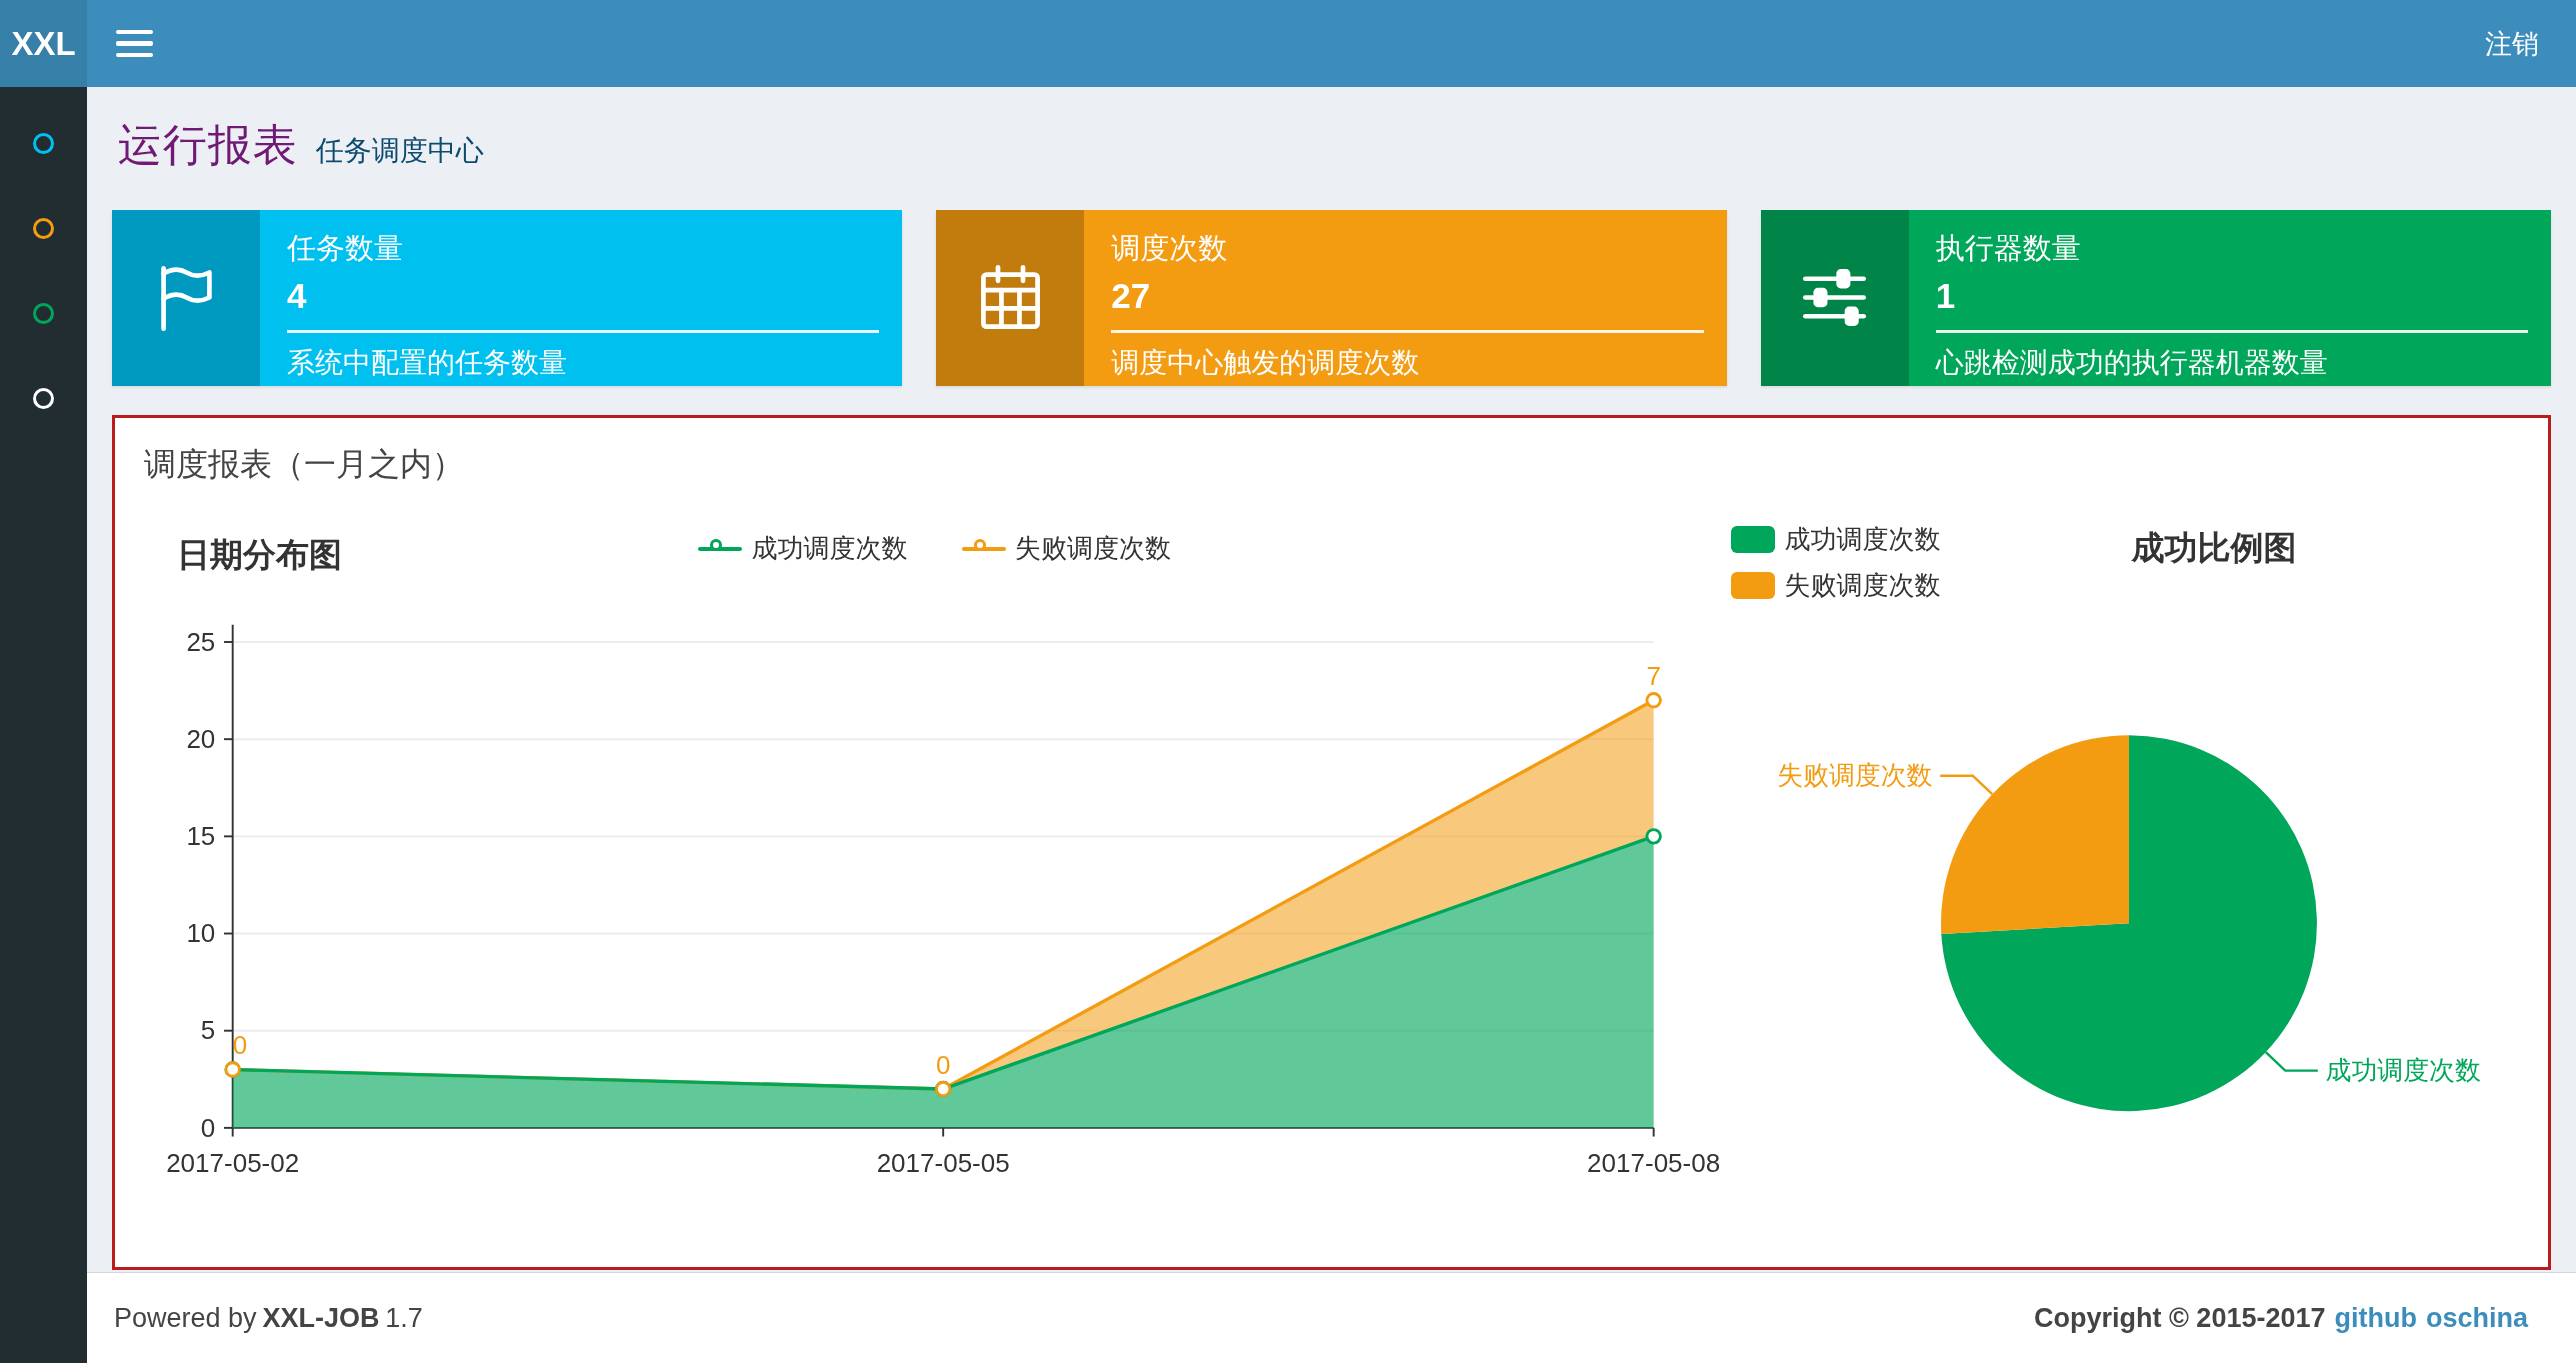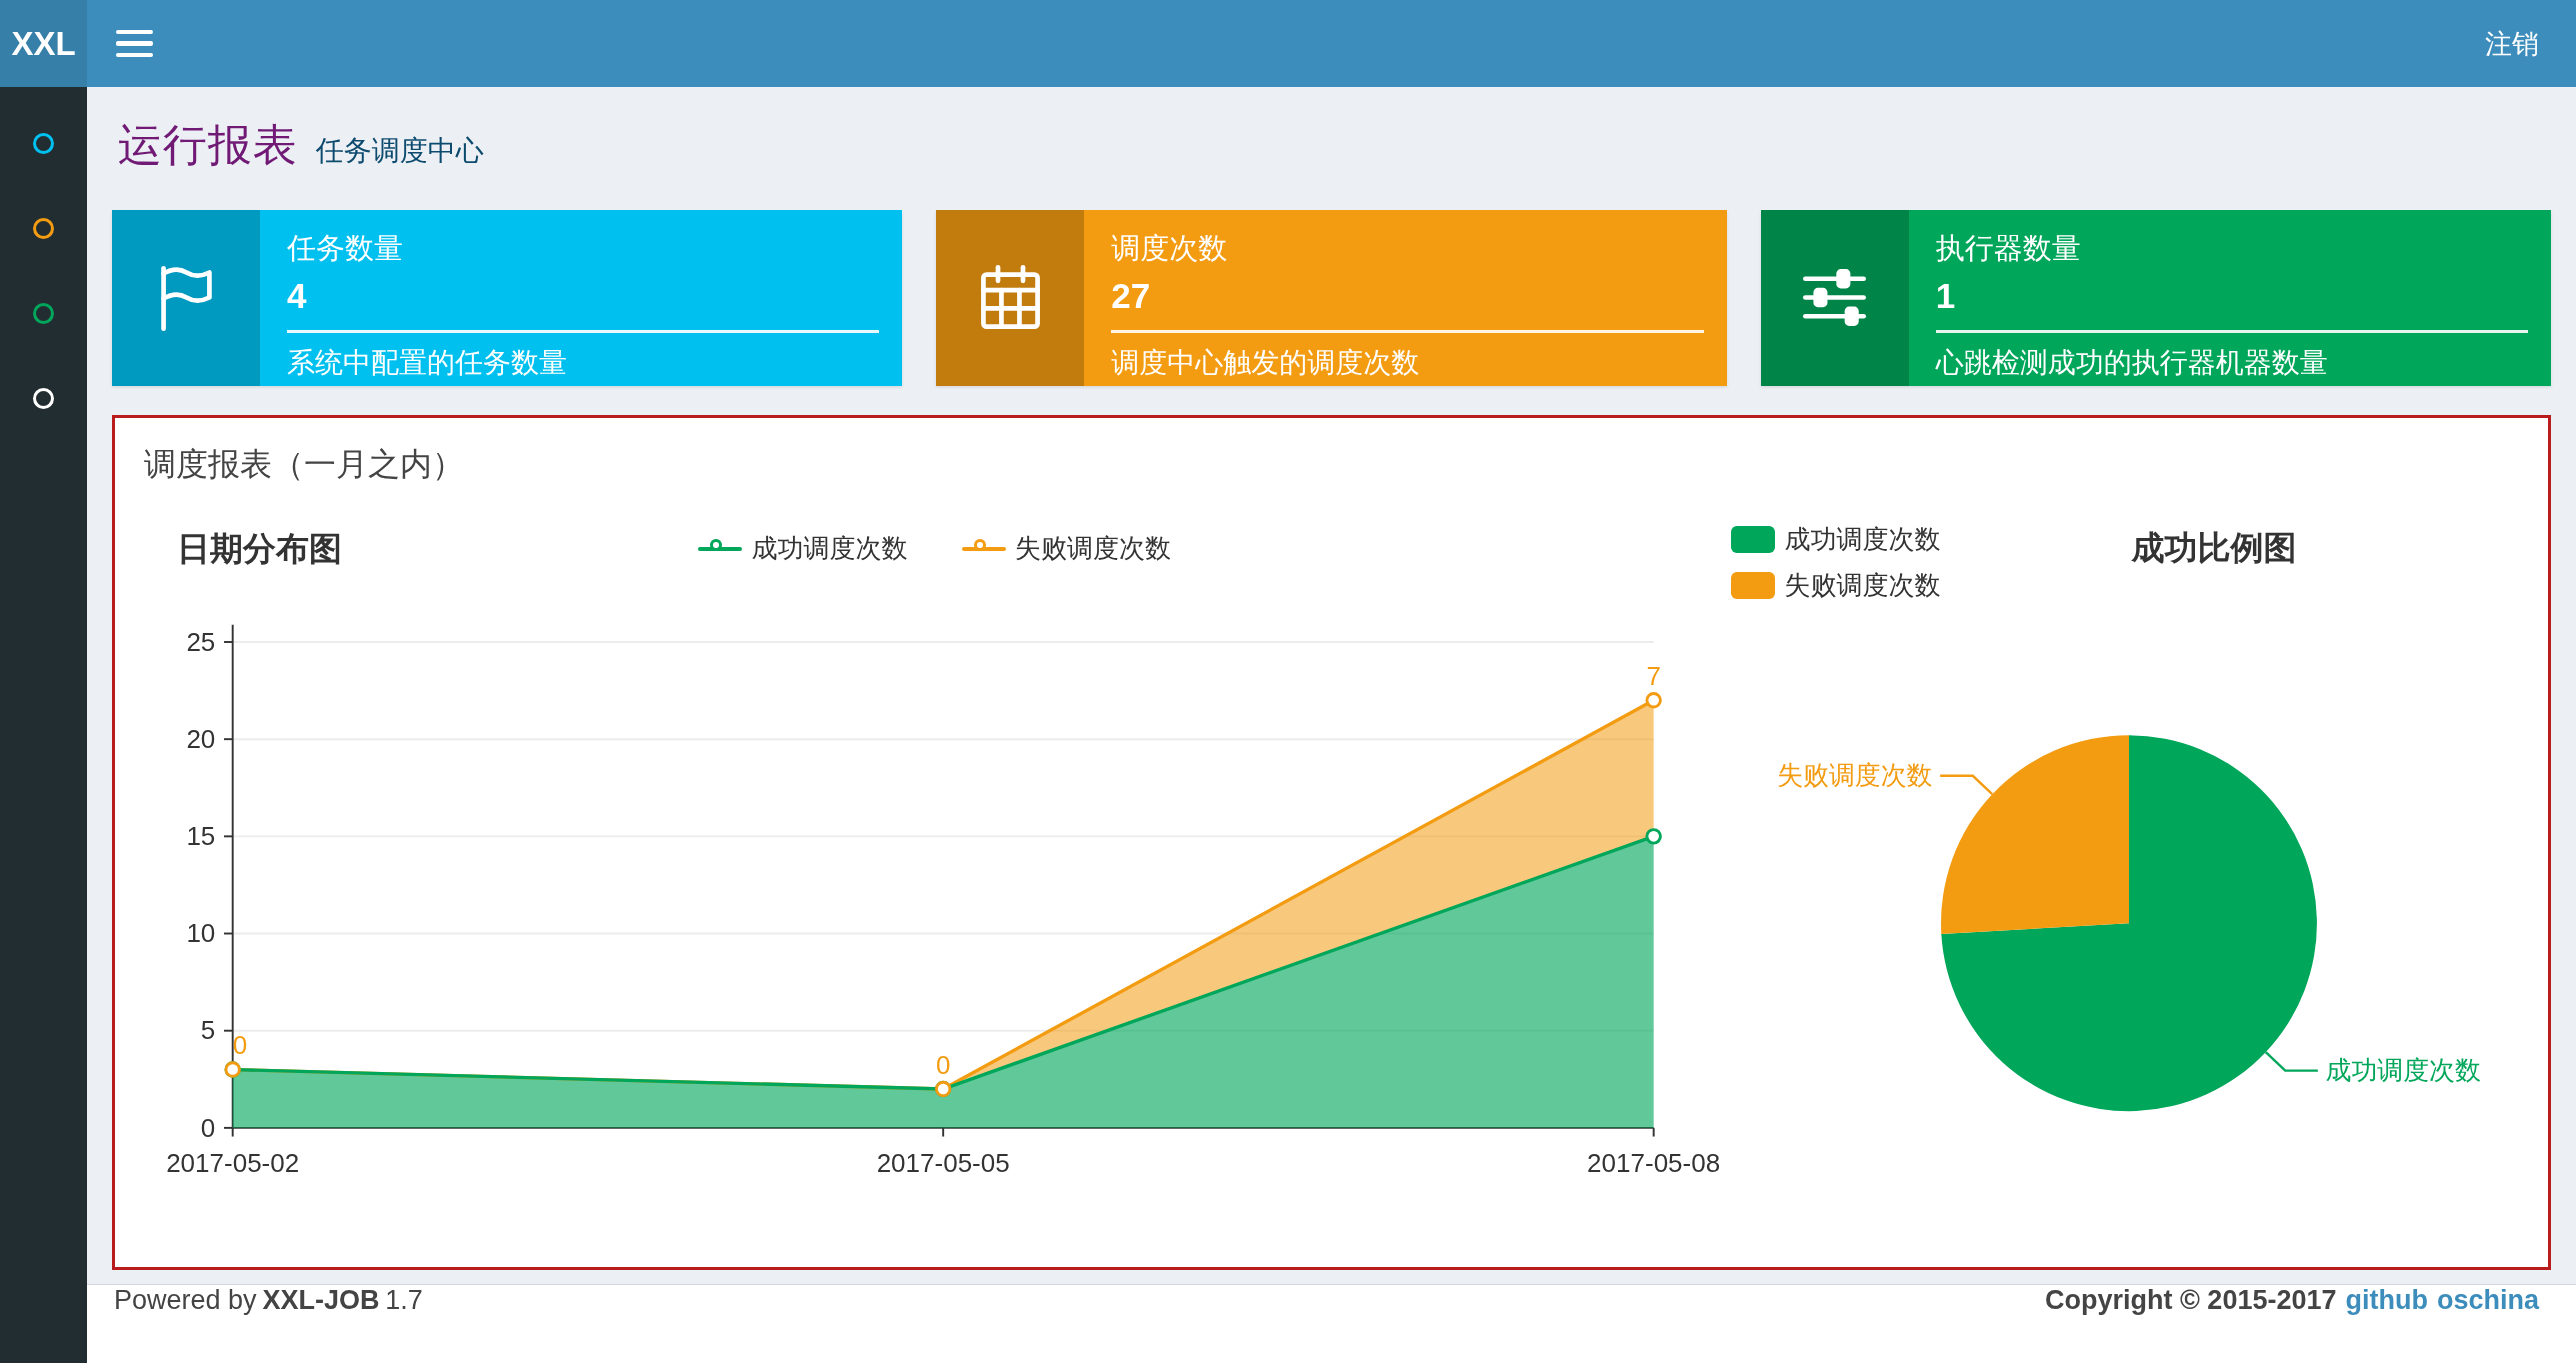--- a/index.html
+++ b/index.html
@@ -35,42 +35,42 @@
   .info-value{font-size:35px;font-weight:bold;margin-top:7.7px}
   .info-line{height:2.9px;background:rgba(255,255,255,0.9);margin:13.5px 0 11.6px}
   .info-desc{font-size:28px}
 
   
   .panel{margin-top:29px;background:#fff;border:3px solid #b91c1c;padding:25px 29px 29px}
   .panel-title{font-size:32px;color:#444;font-weight:500}
   .charts{display:flex;margin-top:33px}
   .line-block{width:1581px;flex:none}
   .chart-head{position:relative;height:62px}
-  .chart-head h2{position:absolute;left:33px;top:7px;font-size:33px;font-weight:bold;color:#333}
+  .chart-head h2{position:absolute;left:33px;top:13px;font-size:33px;font-weight:bold;color:#333}
   .line-legend{display:flex;justify-content:center;gap:54px;padding-top:11.6px}
   .legend-item{display:flex;align-items:center;gap:9.6px;cursor:pointer;font-size:26px;color:#333}
   .lmark{position:relative;width:44px;height:21px;flex:none}
   .lline{position:absolute;left:0;right:0;top:8.7px;height:3.9px;border-radius:1.9px;background:#999}
   .lcircle{position:absolute;left:12.5px;top:1px;width:11.6px;height:11.6px;border:3.9px solid #999;border-radius:50%;background:#fff}
   .pswatch{width:44px;height:27px;border-radius:5.8px;background:#999;flex:none}
 
   .pie-block{flex:1;padding-left:5.8px}
   .pie-head{display:flex;align-items:flex-start;min-height:85px}
   .pie-legend{display:flex;flex-direction:column;gap:11.6px;padding-top:1.9px}
   .pie-head h2{flex:1;text-align:center;font-size:33px;font-weight:bold;color:#333;margin-top:5.8px;padding-right:39px}
 
   #line-chart{display:block;width:1581px;height:656px}
   #pie-chart{display:block;width:796px;height:598px}
   svg text{font-family:"Liberation Sans","DejaVu Sans",sans-serif}
   .tick{font-size:27px;fill:#333}
   .plabel{font-size:27px}
   .pie-label{font-size:27px}
 
   
-  .footer{height:79px;background:#fff;border-top:1.9px solid #d2d6de;display:flex;padding:0 37px 0 27px;font-size:27px;color:#444;flex:none}
+  .footer{height:91px;background:#fff;border-top:1.9px solid #d2d6de;display:flex;align-items:center;padding:0 48px 0 27px;font-size:27px;color:#444;flex:none}
   .footer .powered b{margin:0 5.8px}
   .footer .copy{margin-left:auto;font-weight:bold;color:#444}
   .footer a{color:#3c8dbc;text-decoration:none;font-weight:bold;margin-left:9px;cursor:pointer}
 </style>
 </head>
 <body>
 
 <header class="navbar">
   <div class="logo">XXL</div>
   <div class="nav-rest">

